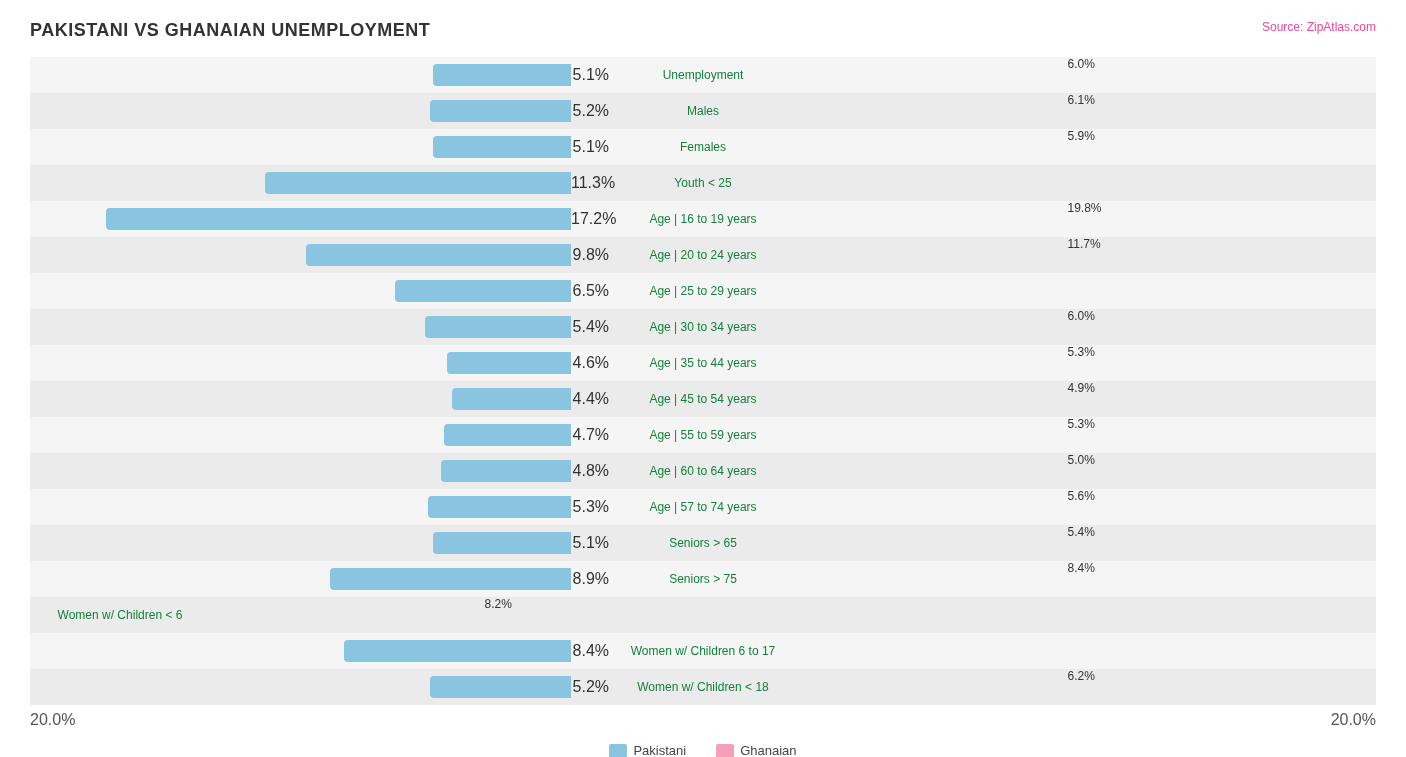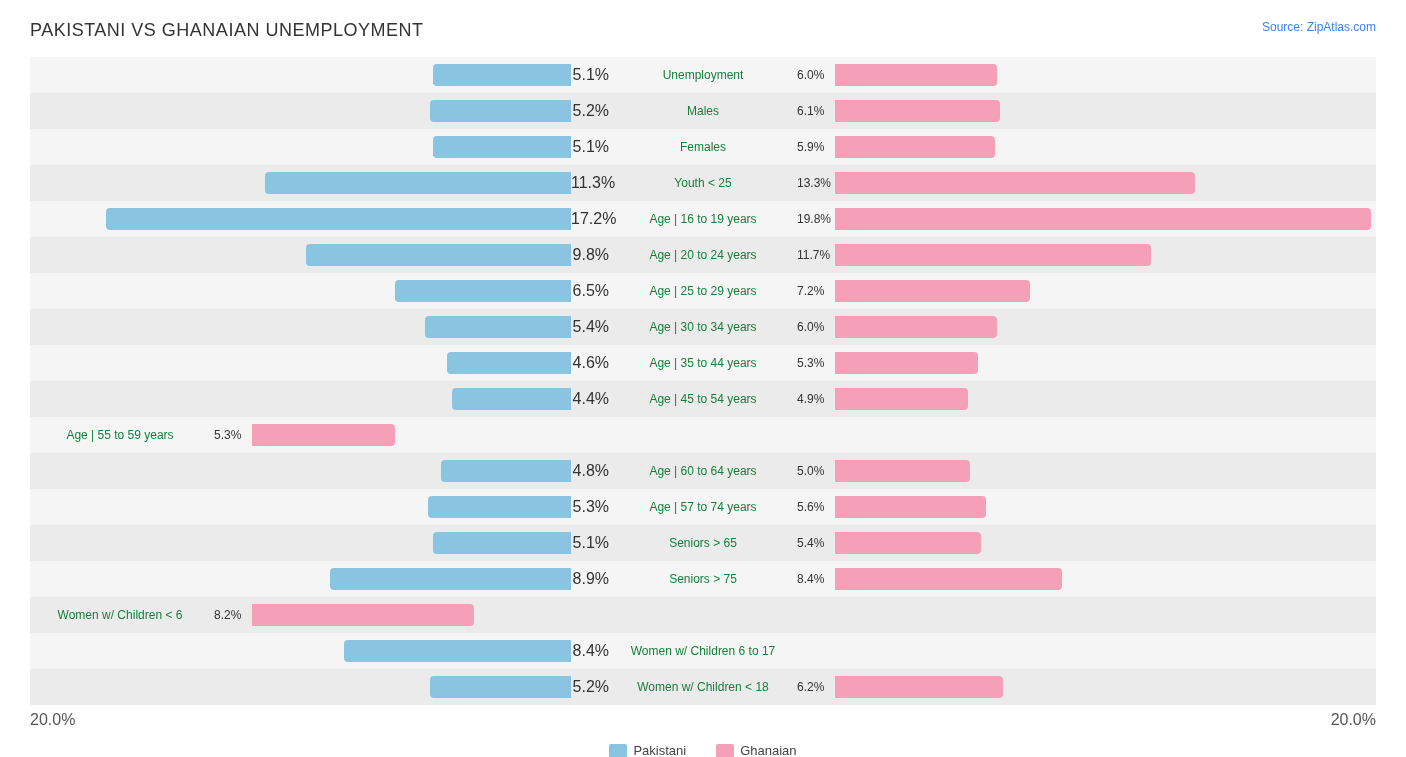--- a/index.html
+++ b/index.html
@@ -15,28 +15,28 @@
       background: #fff;
     }
     .chart-header {
       display: flex;
       justify-content: space-between;
       align-items: flex-start;
       margin-bottom: 16px;
     }
     .chart-title {
       font-size: 18px;
-      font-weight: normal;
+      font-weight: bold;
       color: #333;
       text-transform: uppercase;
       letter-spacing: 0.5px;
     }
     .chart-source {
       font-size: 12px;
-      color: #3b82f6;
+      color: #ec4899;
     }
     .chart-rows-area {
       position: relative;
       width: 100%;
     }
     .single-row {
       display: flex;
       align-items: center;
       width: 100%;
       min-height: 36px;
@@ -51,20 +51,21 @@
       align-items: center;
       justify-content: flex-end;
       position: relative;
     }
     .half-right {
       width: calc(50% - 90px);
       display: flex;
       align-items: center;
       justify-content: flex-start;
       position: relative;
+      flex-direction: column;
     }
     .center-cell {
       width: 180px;
       text-align: center;
       font-size: 12px;
       color: #15803d;
       flex-shrink: 0;
       z-index: 10;
       position: relative;
     }
@@ -192,26 +193,20 @@
     </div>
   </div>
       <div class="single-row">
     <div class="half-left">
       <div class="bar-container-left">
         <div class="b-blue" style="width:56.50000000000001%"></div>
       </div>
       <div class="val-left">11.3%</div>
     </div>
     <div class="center-cell">Youth &lt; 25</div>
-    <div class="half-right">
-      <div class="val-right">13.3%</div>
-      <div class="bar-container-right">
-        <div class="b-pink" style="width:66.5%"></div>
-      </div>
-    </div>
   </div>
       <div class="single-row">
     <div class="half-left">
       <div class="bar-container-left">
         <div class="b-blue" style="width:86%"></div>
       </div>
       <div class="val-left">17.2%</div>
     </div>
     <div class="center-cell">Age | 16 to 19 years</div>
     <div class="half-right">
@@ -237,26 +232,20 @@
     </div>
   </div>
       <div class="single-row">
     <div class="half-left">
       <div class="bar-container-left">
         <div class="b-blue" style="width:32.5%"></div>
       </div>
       <div class="val-left">6.5%</div>
     </div>
     <div class="center-cell">Age | 25 to 29 years</div>
-    <div class="half-right">
-      <div class="val-right">7.2%</div>
-      <div class="bar-container-right">
-        <div class="b-pink" style="width:36%"></div>
-      </div>
-    </div>
   </div>
       <div class="single-row">
     <div class="half-left">
       <div class="bar-container-left">
         <div class="b-blue" style="width:27%"></div>
       </div>
       <div class="val-left">5.4%</div>
     </div>
     <div class="center-cell">Age | 30 to 34 years</div>
     <div class="half-right">
@@ -290,20 +279,26 @@
     </div>
     <div class="center-cell">Age | 45 to 54 years</div>
     <div class="half-right">
       <div class="val-right">4.9%</div>
       <div class="bar-container-right">
         <div class="b-pink" style="width:24.500000000000004%"></div>
       </div>
     </div>
   </div>
       <div class="single-row">
+    <div class="half-left">
+      <div class="bar-container-left">
+        <div class="b-blue" style="width:23.5%"></div>
+      </div>
+      <div class="val-left">4.7%</div>
+    </div>
     <div class="center-cell">Age | 55 to 59 years</div>
     <div class="half-right">
       <div class="val-right">5.3%</div>
       <div class="bar-container-right">
         <div class="b-pink" style="width:26.5%"></div>
       </div>
     </div>
   </div>
       <div class="single-row">
     <div class="half-left">

